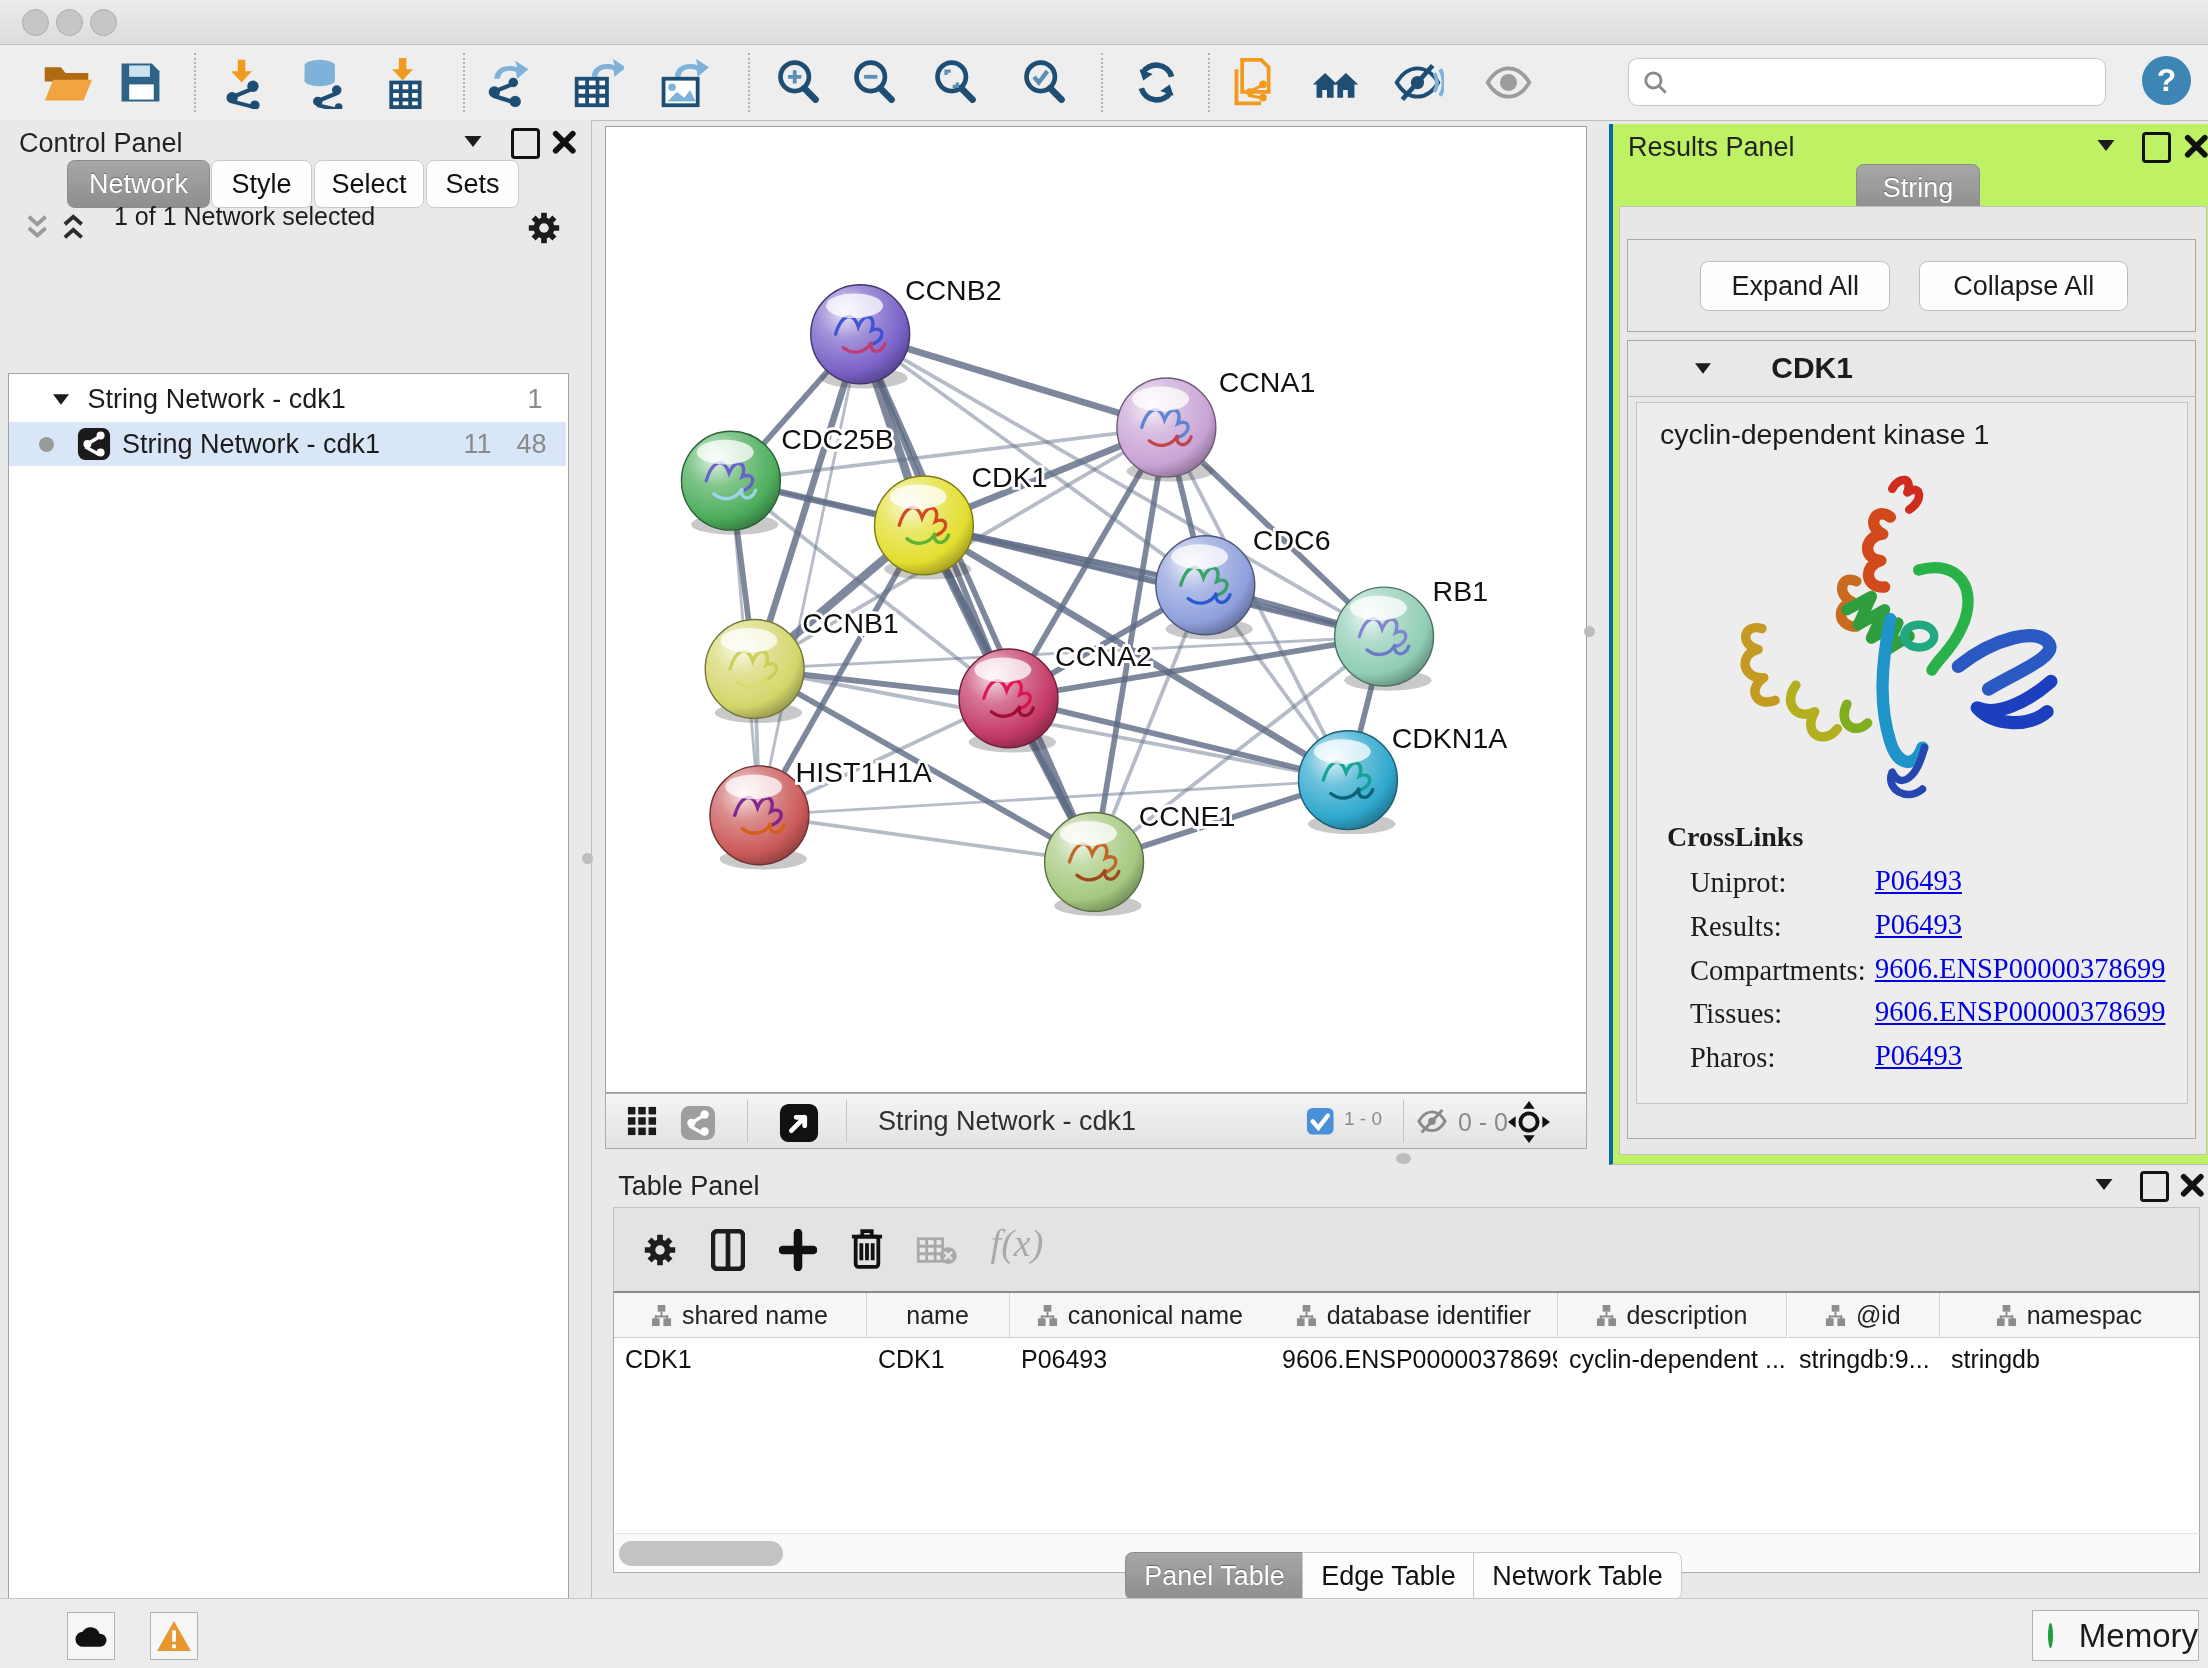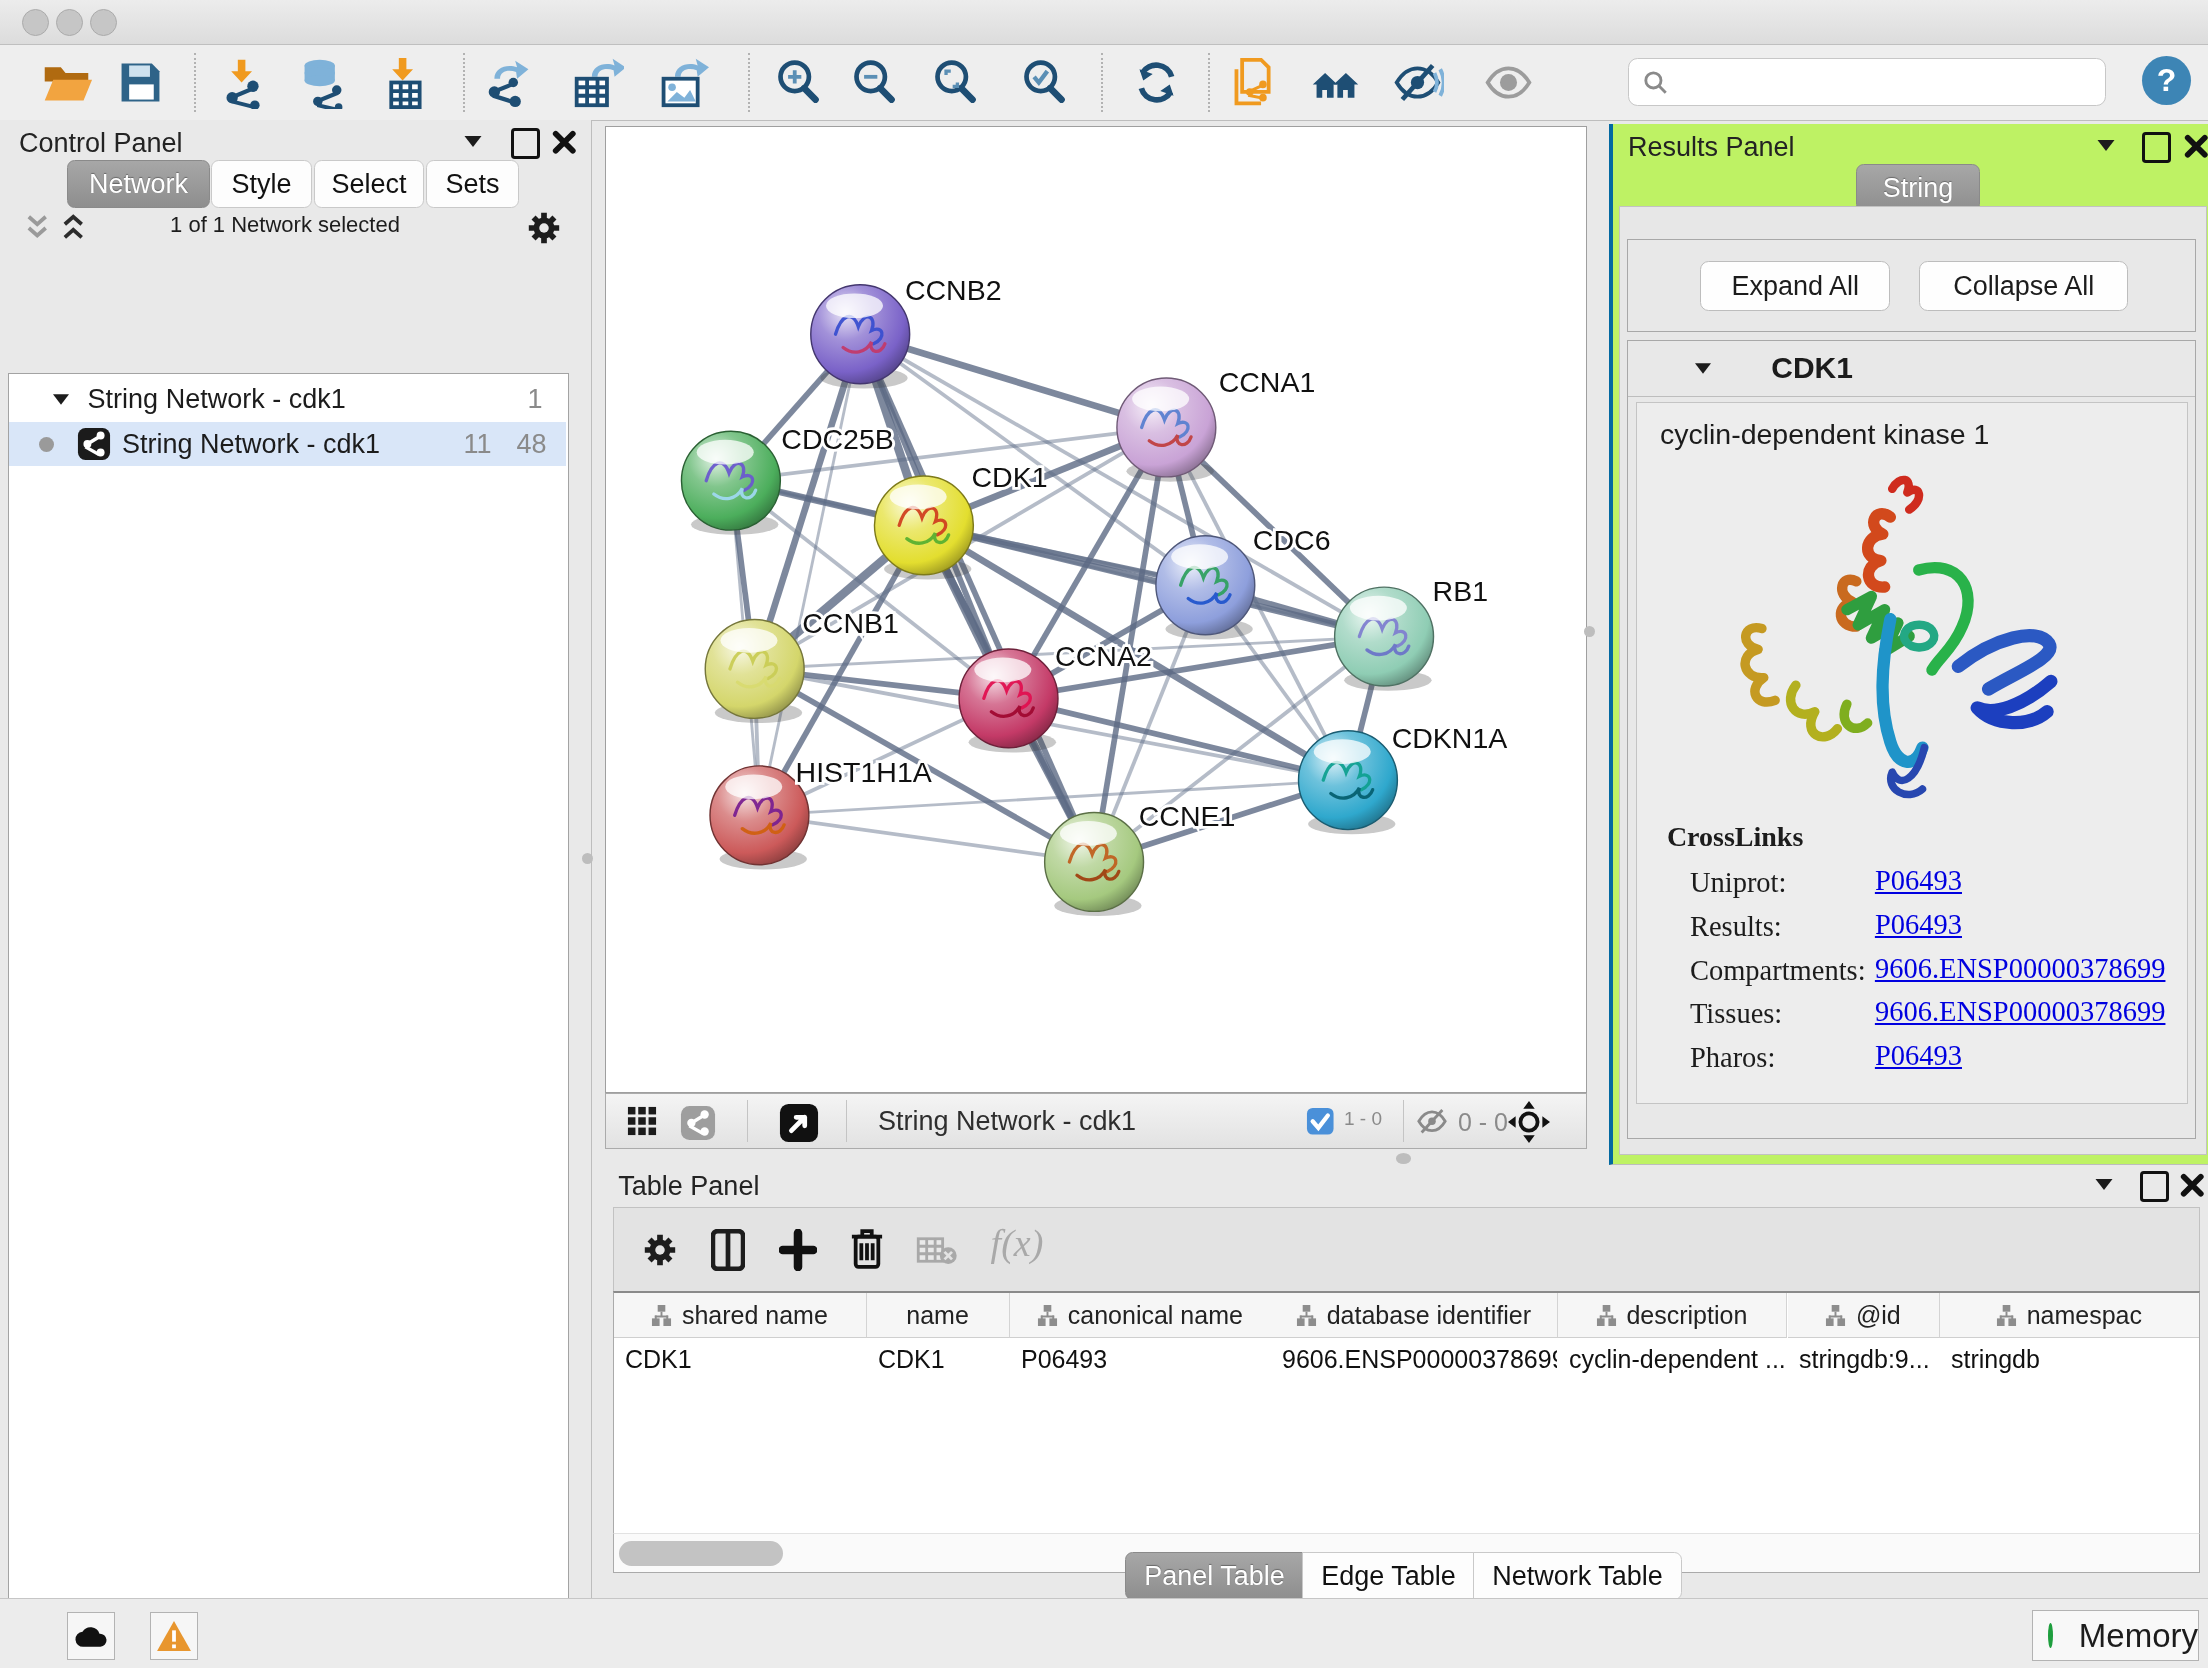--- a/index.html
+++ b/index.html
@@ -262,21 +262,21 @@
     <svg class="abs" style="left:23px;top:93px;width:28.5px;height:30px" viewBox="0 0 30 32">
         <g fill="none" stroke="#9a9a9a" stroke-width="4">
           <path d="M6 4l9 8 9-8M6 16l9 8 9-8"></path>
         </g>
       </svg>
     <svg class="abs" style="left:59px;top:93px;width:28.5px;height:30px" viewBox="0 0 30 32">
         <g fill="none" stroke="#2c2c2c" stroke-width="4">
           <path d="M6 12l9-8 9 8M6 26l9-8 9 8"></path>
         </g>
       </svg>
-    <div class="abs" style="left:114px;top:92px;width:342px;text-align:center;font-size:22px">1 of 1 Network selected</div>
+    <div class="abs" style="left:114px;top:82px;width:342px;text-align:left;font-size:25px">1 of 1 Network selected</div>
     <svg class="abs" style="left:525px;top:89px;width:38px;height:38px" viewBox="0 0 40 40">
       <g fill="#1d1d1d">
           <circle cx="20" cy="20" r="11"></circle>
           <g stroke="#1d1d1d" stroke-width="6">
             <path d="M20 4v32M4 20h32M9 9l22 22M31 9L9 31"></path>
           </g>
         </g>
         <circle cx="20" cy="20" r="5" fill="#e9e9e9"></circle>
     </svg>
 

